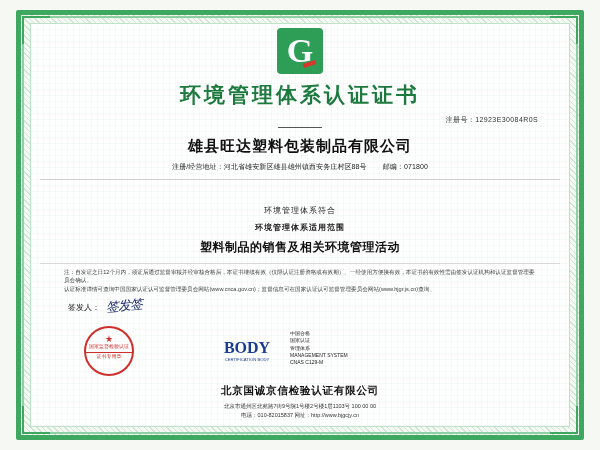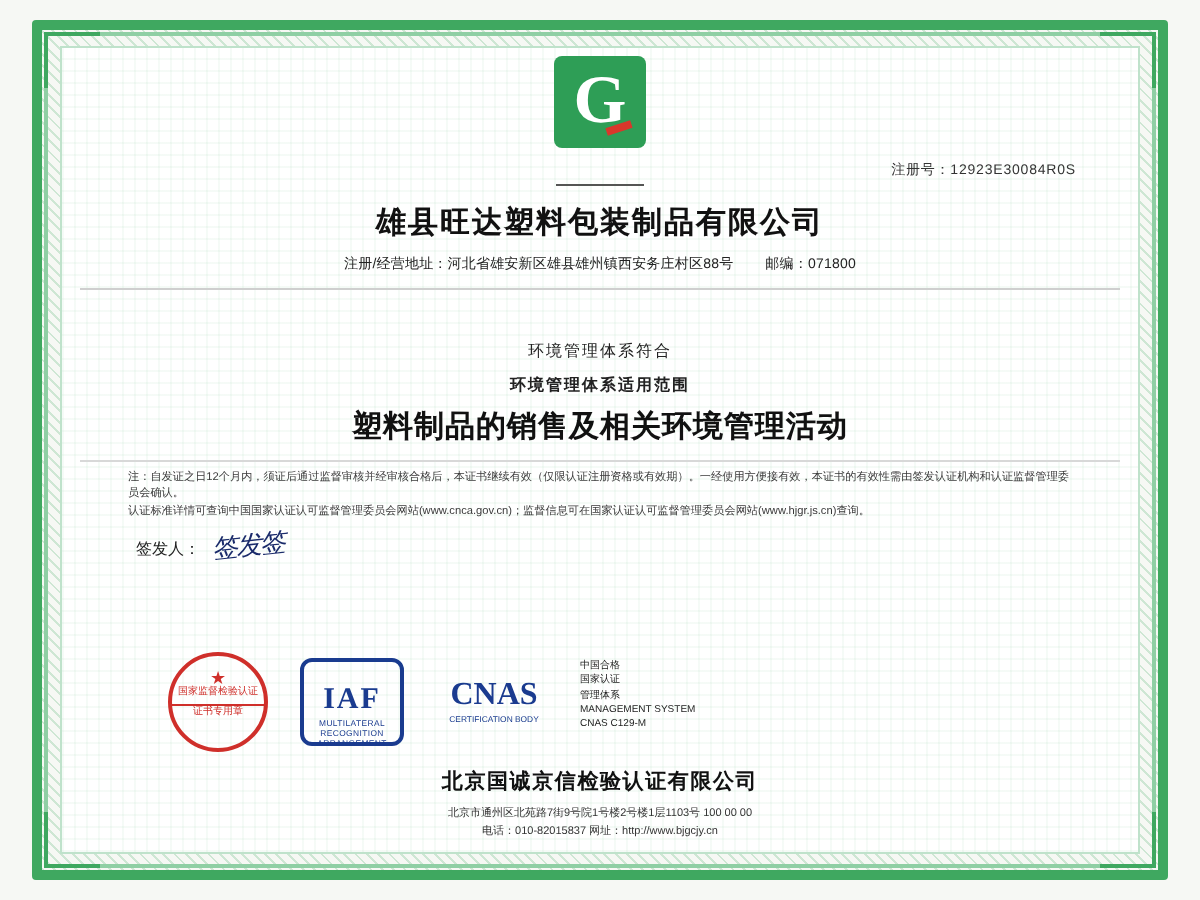--- a/index.html
+++ b/index.html
@@ -197,21 +197,21 @@
   .scope-label {
     margin-top: 6px;
     font-size: 8px;
     color: #222;
     letter-spacing: 1px;
     font-weight: bold;
   }
 
   .scope {
     margin-top: 6px;
-    font-size: 15px;
+    font-size: 12px;
     font-weight: bold;
     color: #111;
     letter-spacing: 0.5px;
     font-family: "DejaVu Sans", sans-serif;
   }
 
   .dates {
     margin-top: 11px;
     text-align: left;
     padding-left: 28px;
@@ -400,20 +400,21 @@
     <div class="corner bl"></div>
     <div class="corner br"></div>
 
     <div class="content">
 
       <div class="logo">
         <div class="g-glyph">G</div>
         <div class="g-slash"></div>
       </div>
 
+      <div class="title">环境管理体系认证证书</div>
 
       <div class="cert-no">注册号：12923E30084R0S</div>
 
       <div class="hereby-rule"></div>
 
       <div class="company">雄县旺达塑料包装制品有限公司</div>
 
 
       <div class="addr-line">
         <span>注册/经营地址：</span><span>河北省雄安新区雄县雄州镇西安务庄村区88号</span><span class="post">邮编：</span><span>071800</span>
@@ -438,27 +439,23 @@
       </div>
 
       <div class="marks">
 
         <div class="seal-red">
           <span class="star">★</span>
           <span class="s1">国家监督检验认证</span>
           <span class="s2">证书专用章</span>
         </div>
 
-        <div class="iaf-mark">
-          <div class="iaf-text">IAF</div>
-          <div class="iaf-sub">MULTILATERAL RECOGNITION ARRANGEMENT</div>
-        </div>
 
         <div class="cnas-mark">
-          <div class="cnas-text">CNAS</div>
+          <div class="cnas-text">BODY</div>
           <div class="cnas-sub">CERTIFICATION BODY</div>
         </div>
 
         <div class="cnas-info">
           <div>中国合格</div>
           <div>国家认证</div>
           <div>管理体系</div>
           <div>MANAGEMENT SYSTEM</div>
           <div>CNAS C129-M</div>
         </div>

